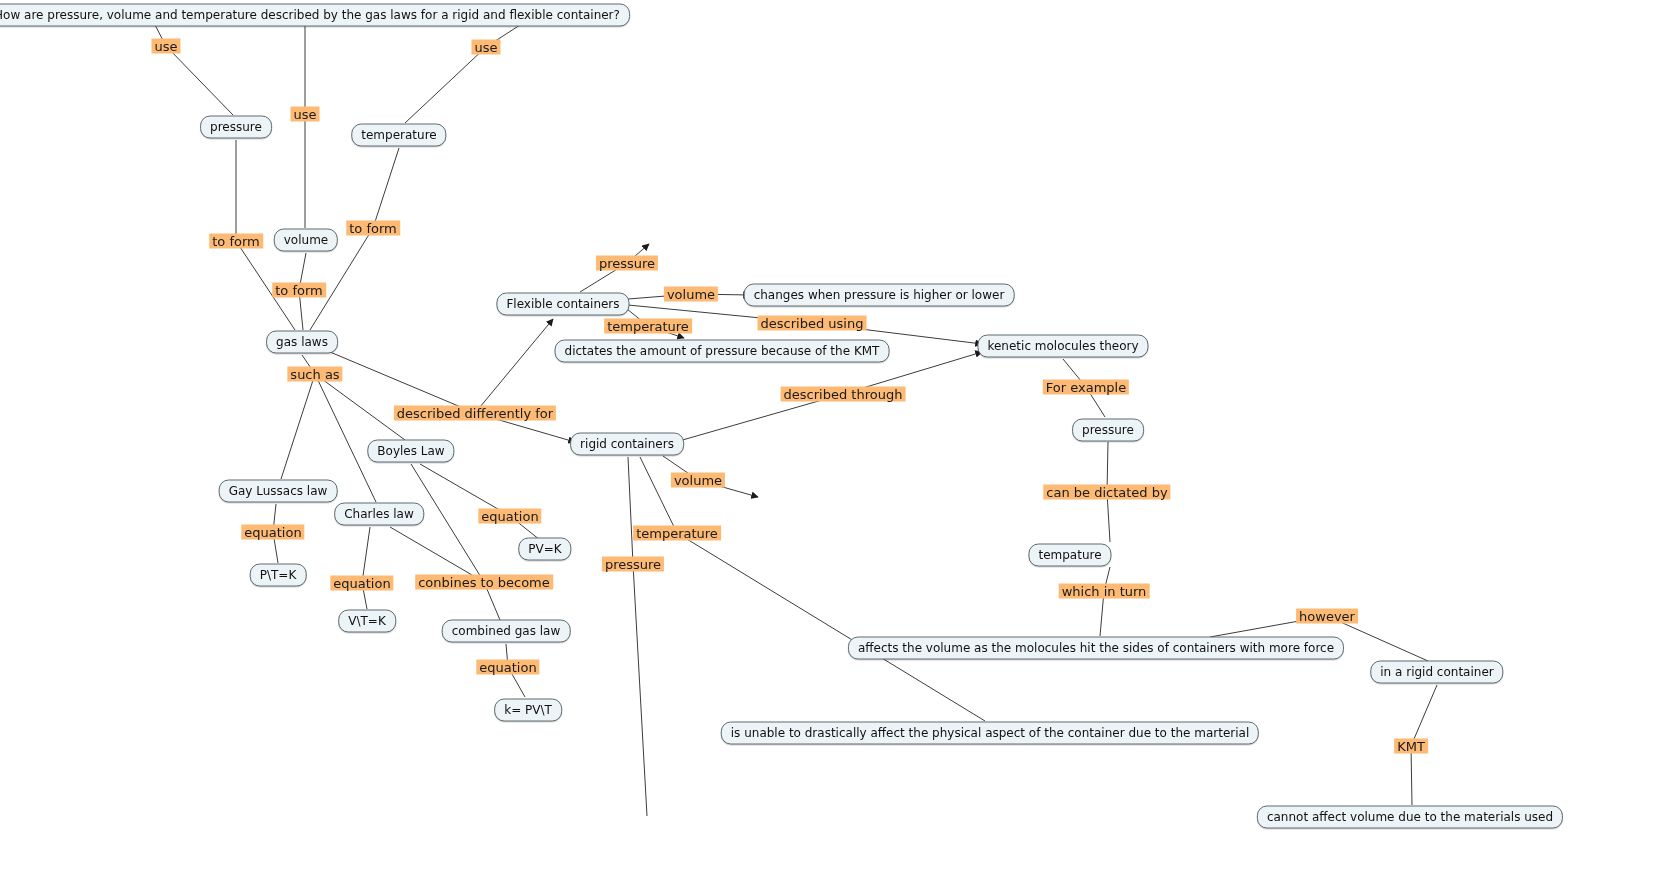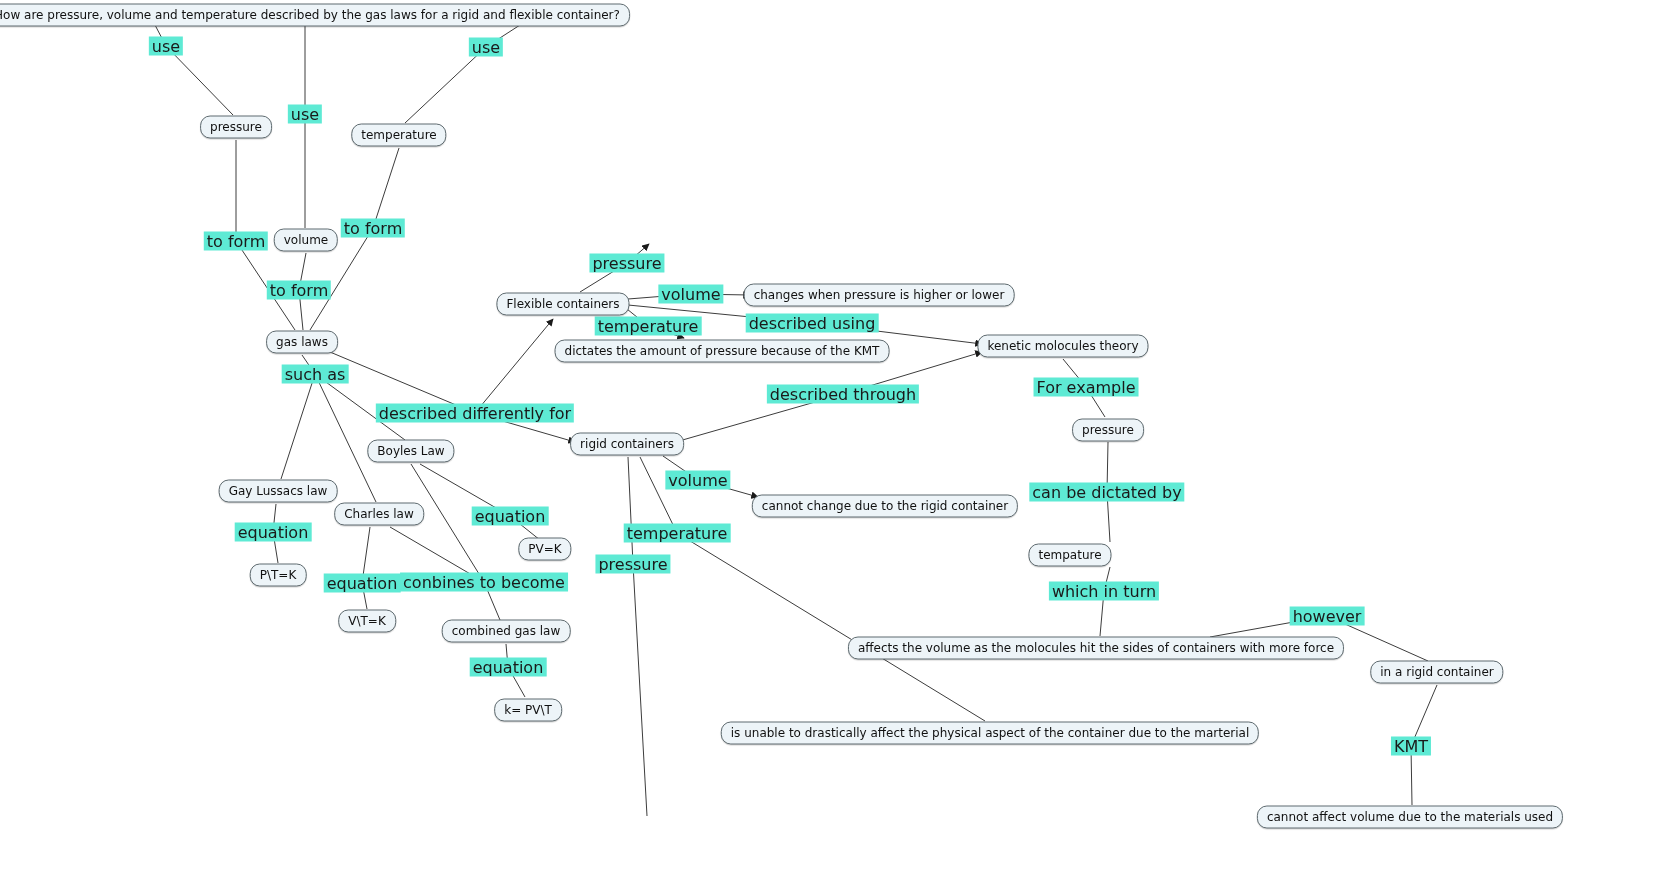--- a/index.html
+++ b/index.html
@@ -11,21 +11,21 @@
   svg.wires polyline { fill:none; stroke:#3c3c3c; stroke-width:1; }
   .node {
     position:absolute; transform:translate(-50%,-50%);
     background:#edf4f8; border:1px solid #5f6b70; border-radius:10px;
     padding:3px 9px 4px 9px; font-size:12px; color:#111;
     white-space:nowrap; z-index:3; box-shadow:0 1px 1px rgba(0,0,0,0.18);
     text-align:center;
   }
   .edge-label {
     position:absolute; transform:translate(-50%,-50%);
-    background:#5eead4; padding:0 3px; font-size:16px; color:#1a1a1a;
+    background:#fdba74; padding:0 3px; font-size:13px; color:#1a1a1a;
     white-space:nowrap; z-index:2;
   }
 </style>
 </head>
 <body>
 
 <div id="canvas">
 
   <svg class="wires" width="1662" height="895">
     <defs>
@@ -112,21 +112,20 @@
   <div class="node" style="left:1063px;top:346px">kenetic molocules theory</div>
   <div class="node" style="left:627px;top:444px">rigid containers</div>
   <div class="node" style="left:411px;top:451px">Boyles Law</div>
   <div class="node" style="left:278px;top:491px">Gay Lussacs law</div>
   <div class="node" style="left:379px;top:514px">Charles law</div>
   <div class="node" style="left:545px;top:549px">PV=K</div>
   <div class="node" style="left:278px;top:575px">P\T=K</div>
   <div class="node" style="left:367px;top:621px">V\T=K</div>
   <div class="node" style="left:506px;top:631px">combined gas law</div>
   <div class="node" style="left:528px;top:710px">k= PV\T</div>
-  <div class="node" style="left:885px;top:506px">cannot change due to the rigid container</div>
   <div class="node" style="left:1108px;top:430px">pressure</div>
   <div class="node" style="left:1070px;top:555px">tempature</div>
   <div class="node" style="left:1096px;top:648px">affects the volume as the molocules hit the sides of containers with more force</div>
   <div class="node" style="left:1437px;top:672px">in a rigid container</div>
   <div class="node" style="left:990px;top:733px">is unable to drastically affect the physical aspect of the container due to the marterial</div>
   <div class="node" style="left:1410px;top:817px">cannot affect volume due to the materials used</div>
 
 </div>
 
 </body></html>

